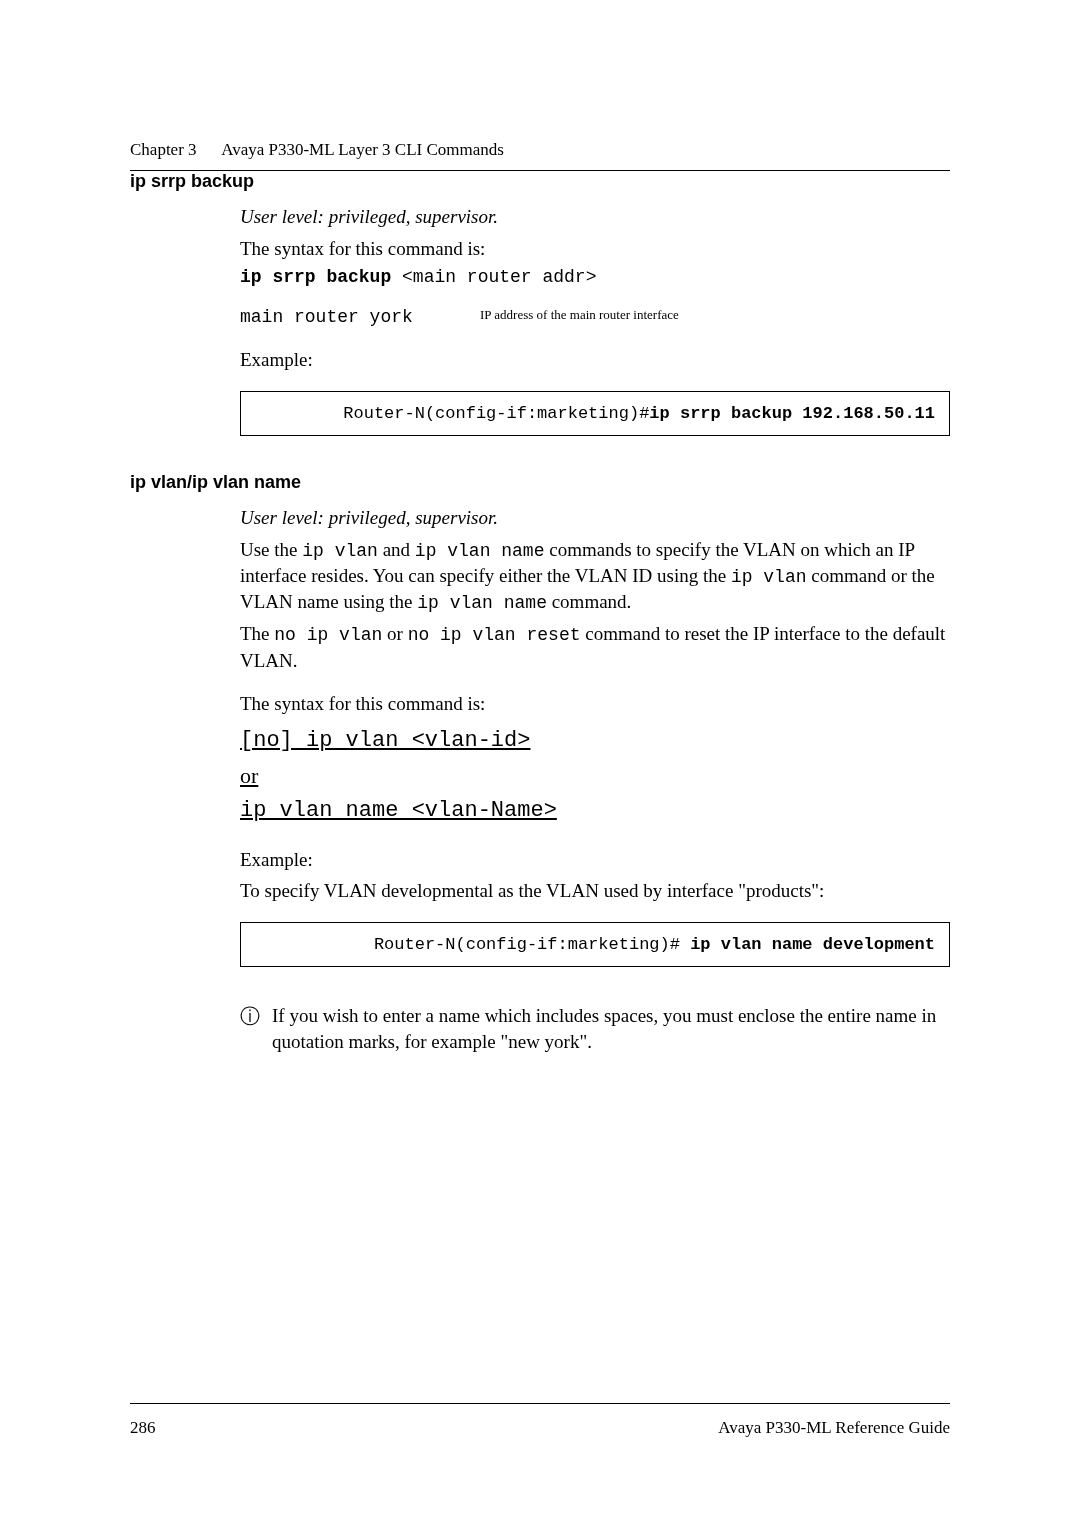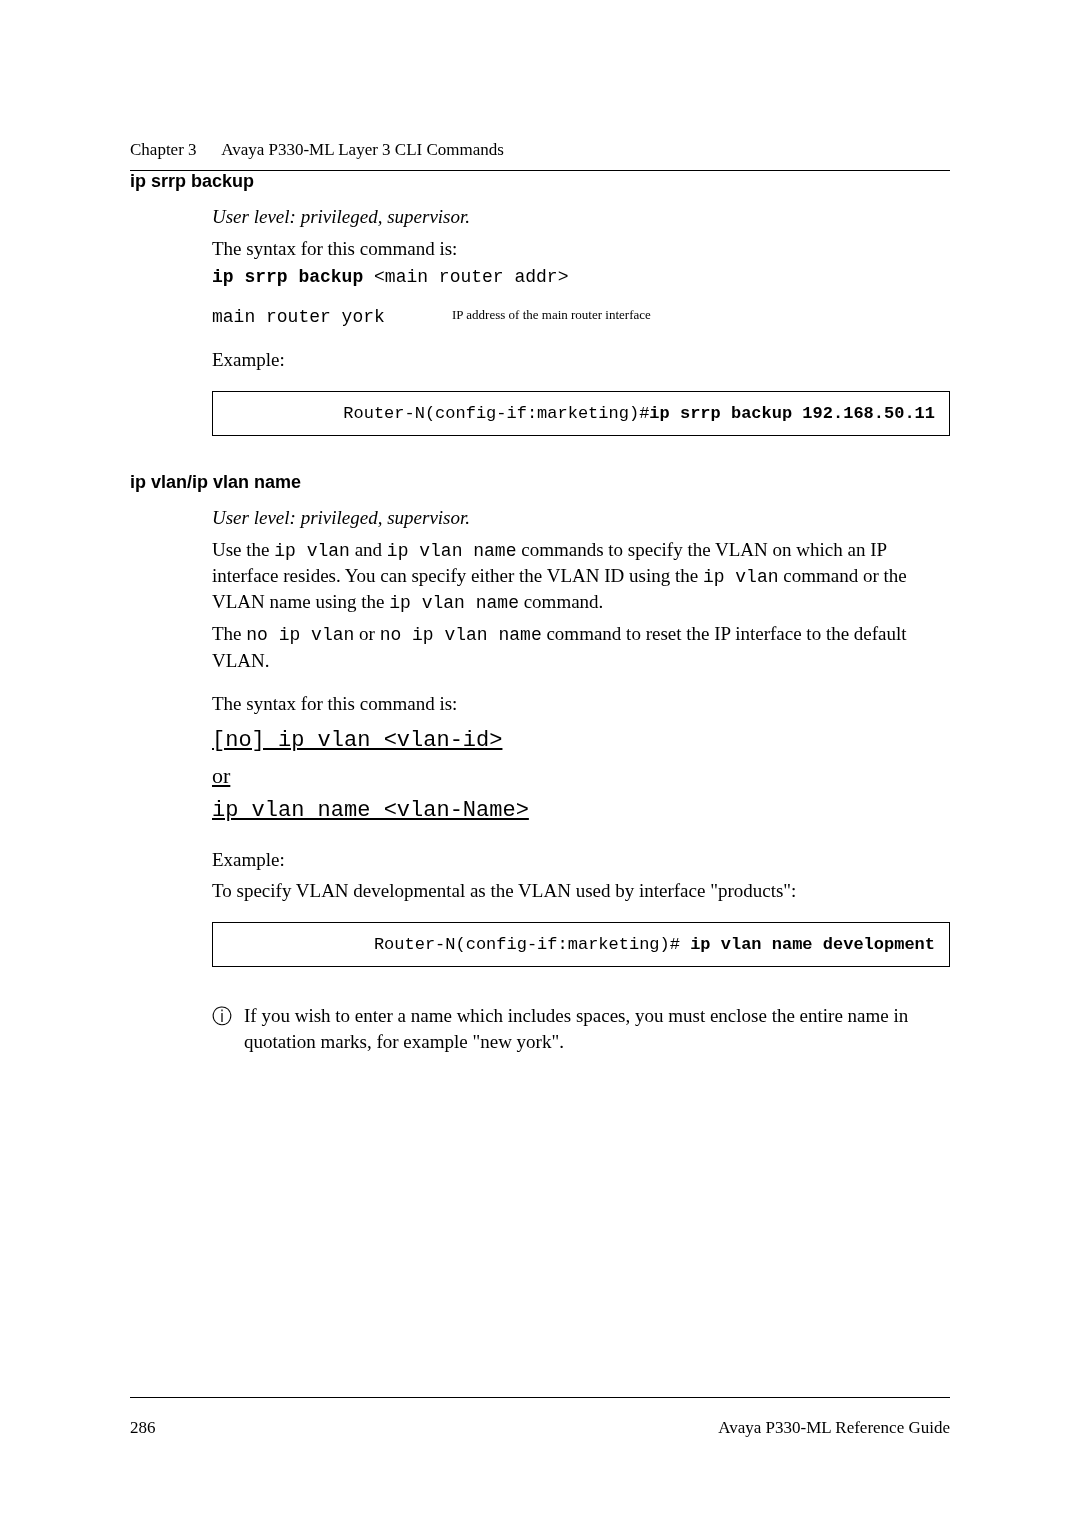--- a/index.html
+++ b/index.html
@@ -23,21 +23,21 @@
       padding-bottom: 10px;
       border-bottom: 1.5px solid #000;
     }
     .section-heading {
       font-family: Arial, Helvetica, sans-serif;
       font-weight: bold;
       font-size: 18px;
       margin: 0 0 12px 0;
     }
     .indent {
-      margin-left: 82px;
+      margin-left: 110px;
     }
     .italic {
       font-style: italic;
     }
     .body-text {
       font-size: 19px;
       line-height: 1.35;
       margin: 0 0 18px 0;
     }
     .body-text.tight {
@@ -92,21 +92,21 @@
       font-family: Arial, sans-serif;
       font-size: 20px;
       flex-shrink: 0;
     }
     .footer {
       position: absolute;
       bottom: 90px;
       left: 130px;
       right: 130px;
       border-top: 1px solid #000;
-      padding-top: 20px;
+      padding-top: 14px;
       display: flex;
       justify-content: space-between;
       font-size: 17px;
     }
   </style>
 </head>
 <body>
 
 <div class="page">
 
@@ -143,21 +143,21 @@
   <h3 class="section-heading">ip vlan/ip vlan name</h3>
 
   <div class="indent">
     <p class="body-text italic tight">User level: privileged, supervisor.</p>
 
     <p class="body-text tight">
       <span>Use the </span><span class="mono">ip vlan</span><span> and </span><span class="mono">ip vlan name</span><span> commands to specify the VLAN on which an IP interface resides. You can specify either the VLAN ID using the </span><span class="mono">ip vlan</span><span> command or the VLAN name using the </span><span class="mono">ip vlan name</span><span> command.</span>
     </p>
 
     <p class="body-text">
-      <span>The </span><span class="mono">no ip vlan</span><span> or </span><span class="mono">no ip vlan name</span><span> command to reset the IP interface to the default VLAN.</span>
+      <span>The </span><span class="mono">no ip vlan</span><span> or </span><span class="mono">no ip vlan reset</span><span> command to reset the IP interface to the default VLAN.</span>
     </p>
 
     <p class="body-text tight">The syntax for this command is:</p>
 
     <div class="mono" style="font-size:22px; line-height:1.6; margin-bottom:18px;text-decoration:underline;">
       <div>[no] ip vlan &lt;vlan-id&gt;</div>
       <div style="font-family: Georgia, serif;">or</div>
       <div>ip vlan name &lt;vlan-Name&gt;</div>
     </div>
 

